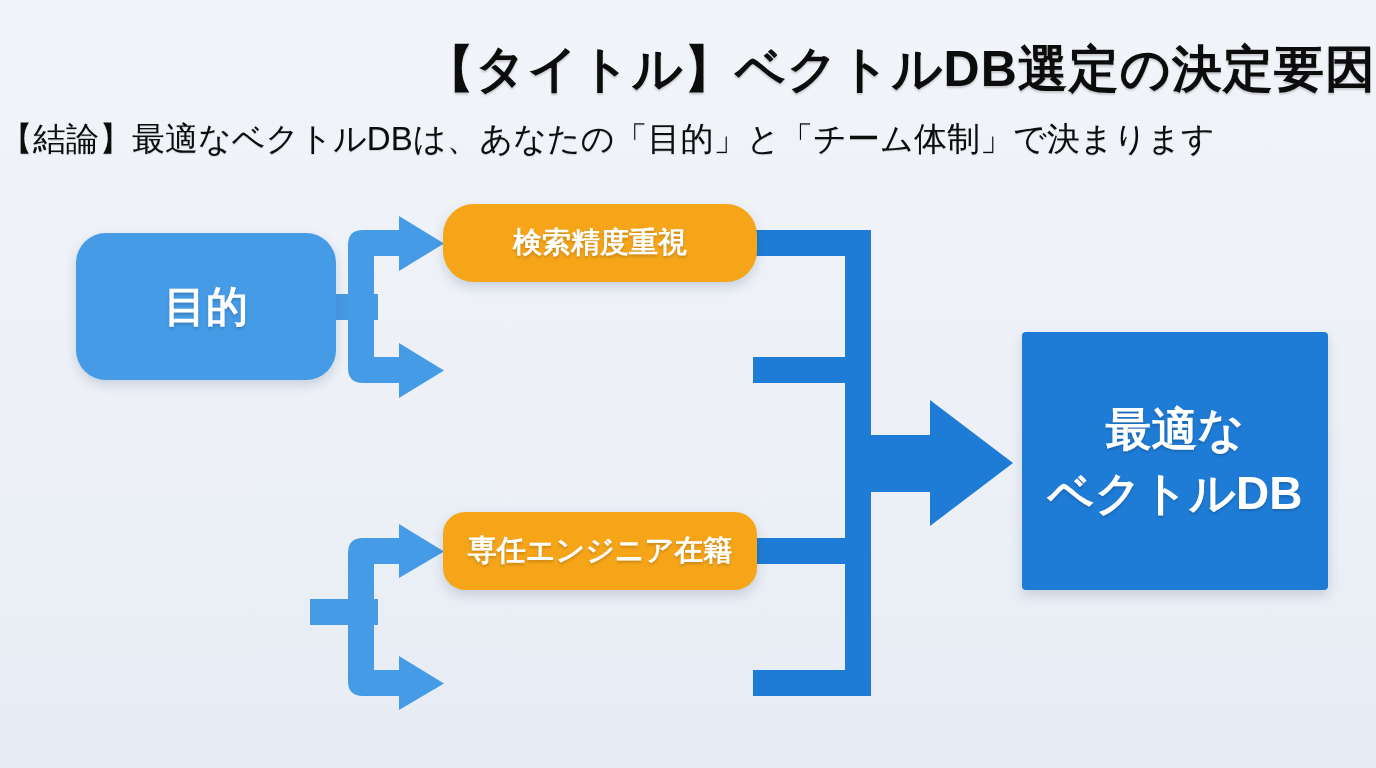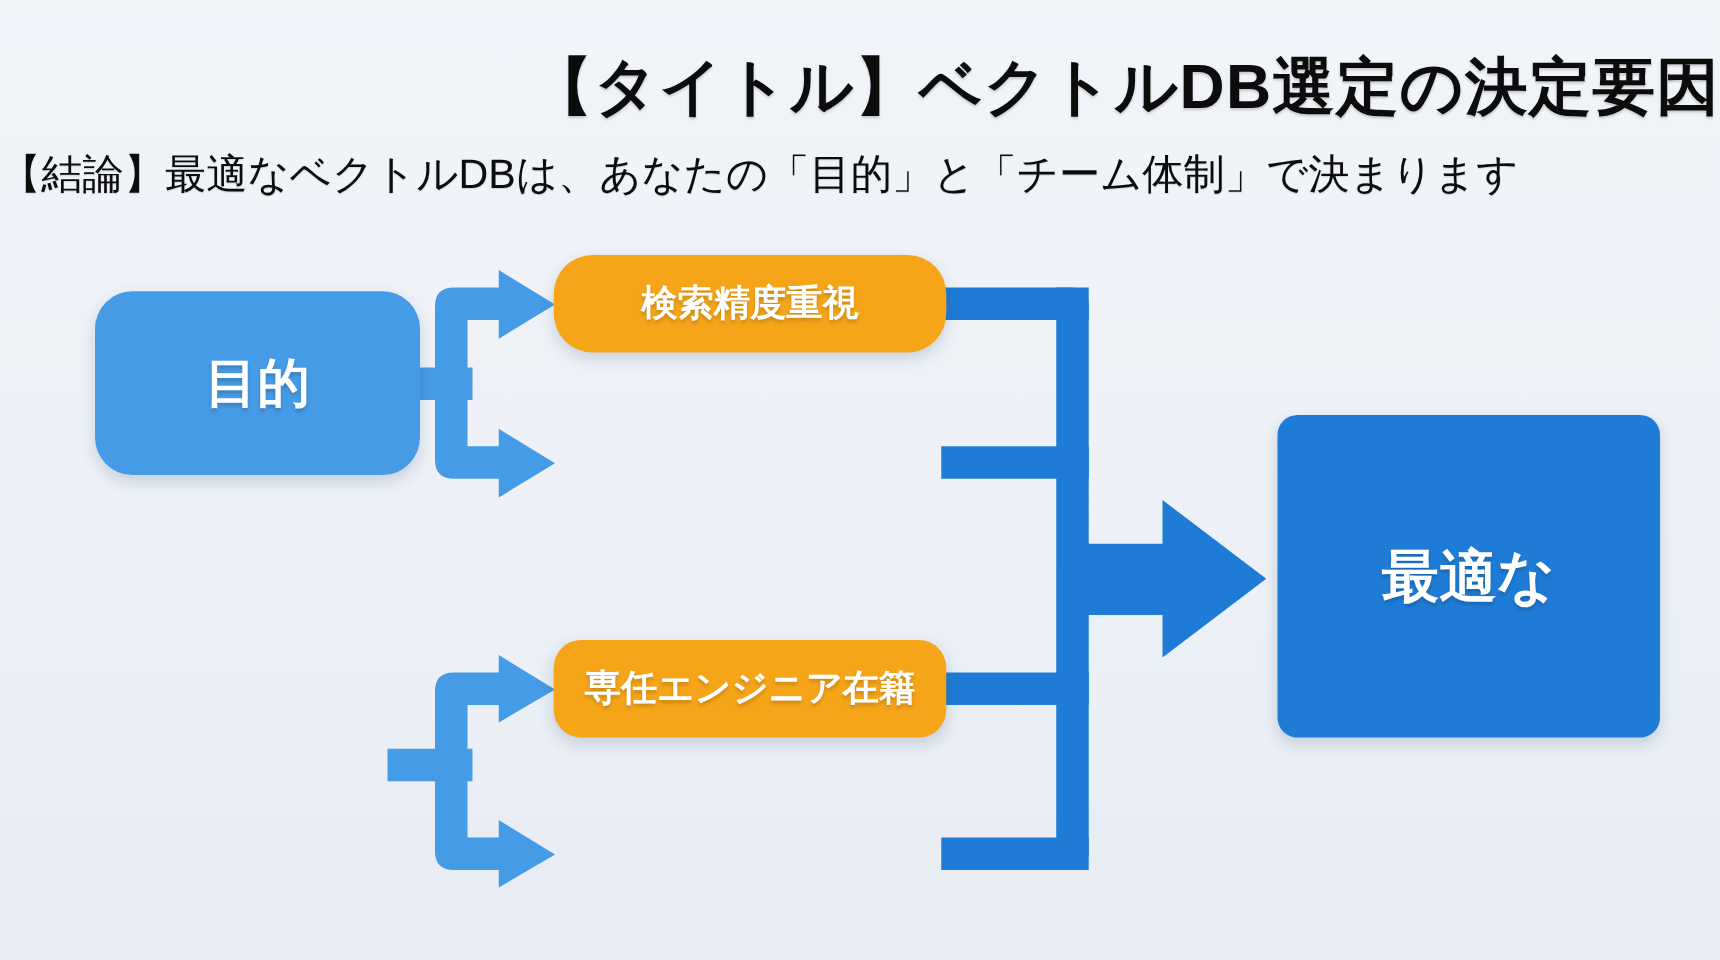--- a/index.html
+++ b/index.html
@@ -48,21 +48,21 @@
     border-radius:22px;
     background:var(--orange,#F6A519);
     font-size:29px;
   }
   .option-0 { top:204px;border-radius:31px; }
   .option-1 { top:331px; }
   .option-2 { top:512px; }
   .option-3 { top:644px; }
   .result {
     left:1022px; top:332px; width:306px; height:258px;
-    border-radius:16px;
+    border-radius:4px;
     background:var(--blue-dark,#1F7CD6);
     font-size:46px; line-height:1.4;
     flex-direction:column;
   }
 </style>
 </head>
 <body>
 
 <div class="canvas">
 
@@ -102,15 +102,16 @@
 
   <div class="box option option-0">
     <span>検索精度重視</span>
   </div>
   <div class="box option option-2">
     <span>専任エンジニア在籍</span>
   </div>
 
   <div class="box result">
     <span>最適な</span>
+    <span>ベクトルDB</span>
   </div>
 
 </div>
 
 </body></html>

